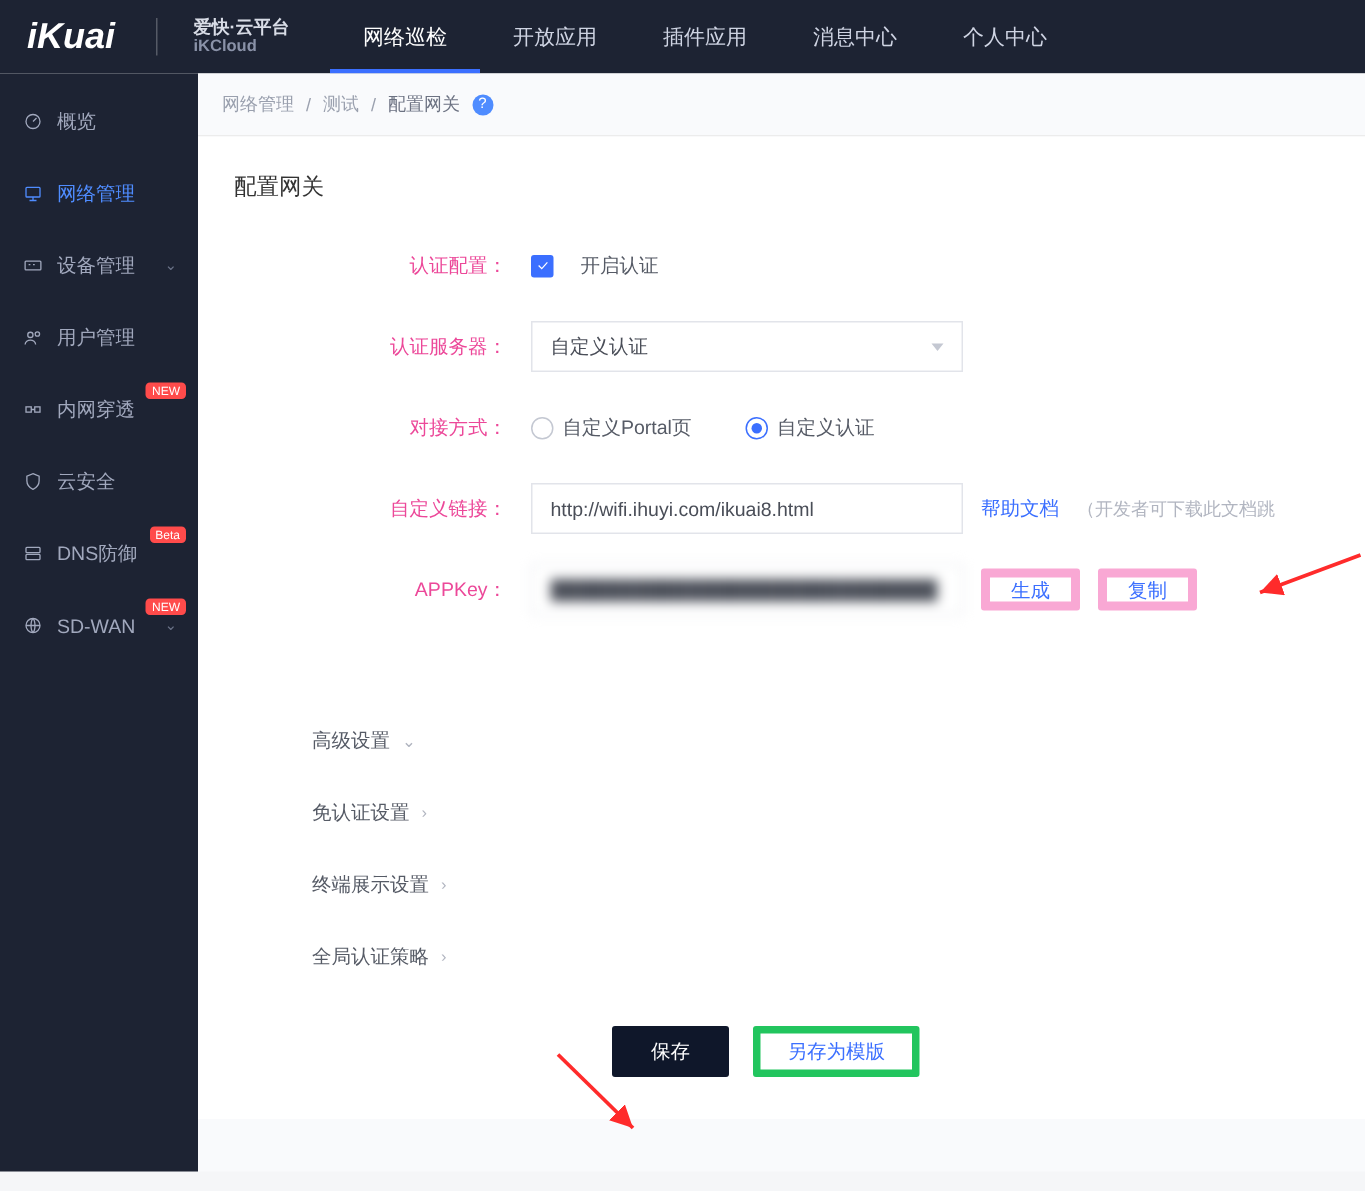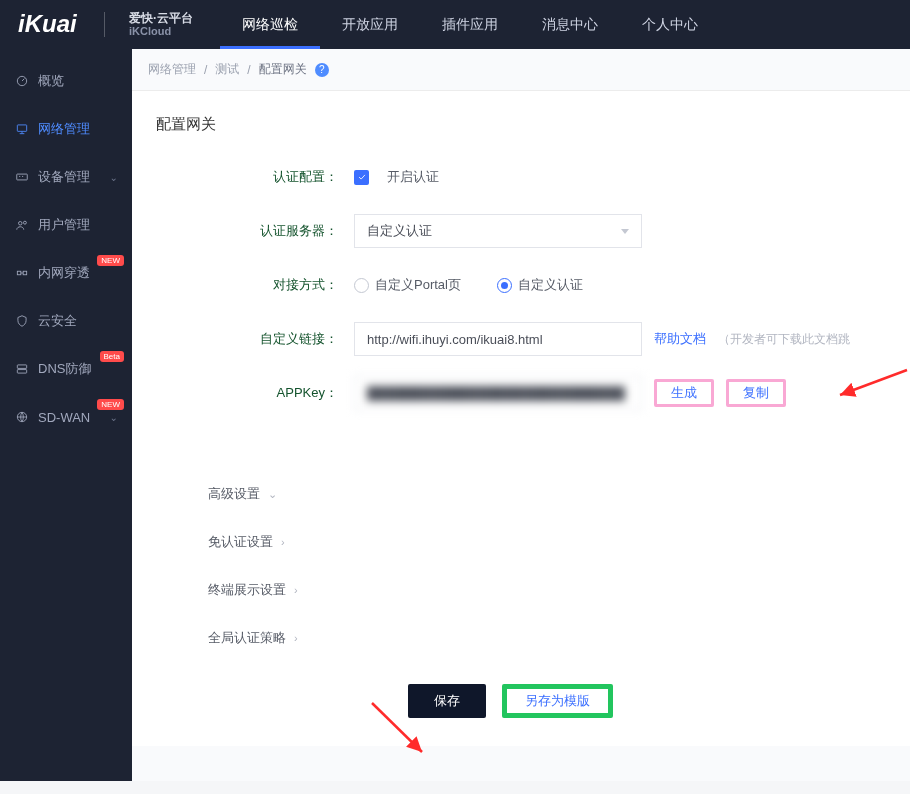--- a/index.html
+++ b/index.html
@@ -32,42 +32,42 @@
 .breadcrumb { height: 42px; display: flex; align-items: center; gap: 8px; padding: 0 16px; border-bottom: 1px solid #ececec; color: #9aa0ae; font-size: 12px; background: #f9fafc; }
 .breadcrumb a { color: #9aa0ae; text-decoration: none; cursor: pointer; }
 .breadcrumb .cur { color: #6c7282; }
 .help-icon { width: 14px; height: 14px; border-radius: 50%; background: #4f8cff; color: #fff; font-size: 10px; display: inline-flex; align-items: center; justify-content: center; cursor: pointer; }
 
 .panel { background: #fff; margin: 0; padding: 24px 16px 28px 16px; }
 .panel-title { font-size: 15px; color: #333; padding: 0 0 18px 8px; }
 
 .form { padding-left: 6px; }
 .row { display: flex; align-items: center; min-height: 50px; margin-bottom: 4px; }
-.row .lbl { width: 200px; text-align: right; padding-right: 16px; color: #14532d; font-size: 13px; }
+.row .lbl { width: 200px; text-align: right; padding-right: 16px; color: #ec4899; font-size: 13px; }
 .row .ctl { flex: 1; display: flex; align-items: center; gap: 12px; font-size: 13px; color: #565b66; }
 
 
 .checkbox { width: 15px; height: 15px; border-radius: 2px; background: #3b6fff; display: inline-flex; align-items: center; justify-content: center; margin-right: 6px; }
 .checkbox svg { width: 10px; height: 10px; stroke: #fff; stroke-width: 2; fill: none; }
 
 .select { width: 288px; height: 34px; border: 1px solid #e2e4ea; background: #fff; display: flex; align-items: center; padding: 0 12px; color: #4a4e58; position: relative; cursor: pointer; }
 .select::after { content: ""; position: absolute; right: 12px; top: 14px; border-left: 4px solid transparent; border-right: 4px solid transparent; border-top: 5px solid #c4c8d2; }
 
 .radio { width: 15px; height: 15px; border: 1px solid #c4c8d2; border-radius: 50%; display: inline-flex; align-items: center; justify-content: center; margin-right: 6px; }
 .radio.checked { border-color: #3b6fff; }
 .radio.checked::after { content: ""; width: 7px; height: 7px; background: #3b6fff; border-radius: 50%; }
 .radio-lbl { margin-right: 24px; display: inline-flex; align-items: center; cursor: pointer; }
 
 .input { width: 288px; height: 34px; border: 1px solid #e2e4ea; padding: 0 12px; font: inherit; color: #4a4e58; }
 .input.blur { filter: blur(4px); }
 
 .link { color: #3b6fff; cursor: pointer; font-size: 13px; }
 .hint { color: #b1b5c0; font-size: 12px; }
 
-.btn-soft { height: 28px; padding: 0 14px; border: 3px solid #f9a8d4; color: #3b6fff; background: #fff; font: inherit; cursor: pointer; border-radius: 2px; }
+.btn-soft { height: 28px; padding: 0 14px; border: 6px solid #f9a8d4; color: #3b6fff; background: #fff; font: inherit; cursor: pointer; border-radius: 2px; }
 
 
 .section-gap { height: 48px; }
 .expand-row { display: flex; align-items: center; height: 48px; padding-left: 60px; color: #565b66; cursor: pointer; font-size: 13px; }
 .expand-row .chev { margin-left: 8px; font-size: 11px; color: #b1b5c0; }
 .form-indent { padding-left: 6px; }
 
 
 .footer { display: flex; gap: 16px; padding-left: 260px; margin-top: 22px; }
 .btn-primary { height: 34px; padding: 0 26px; background: #0f172a; color: #fff; border: none; font: inherit; cursor: pointer; border-radius: 2px; }

